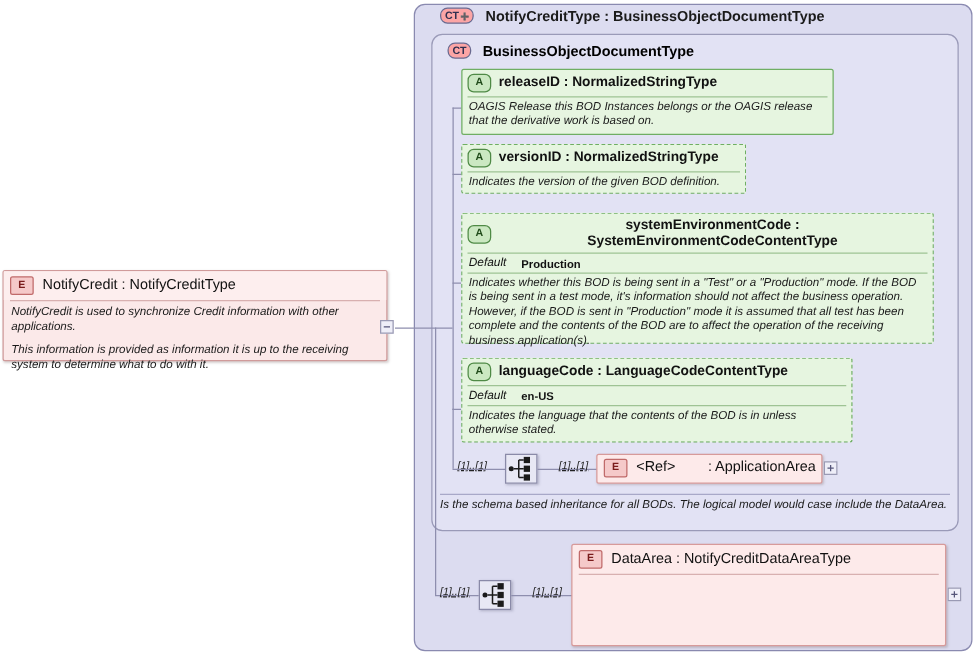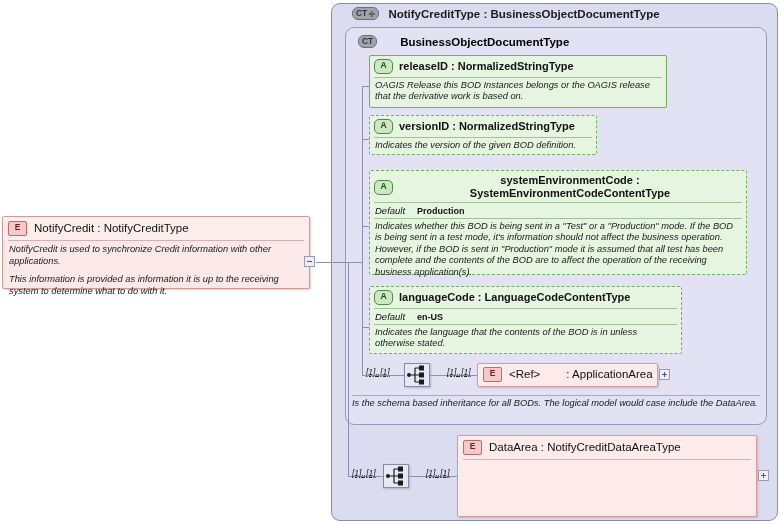--- a/index.html
+++ b/index.html
@@ -24,21 +24,21 @@
   }
   #ct-title{
     left:352px;top:5px;width:400px;height:18px;
     font-size:11.5px;font-weight:bold;color:#1a1a1a;
     line-height:18px;white-space:nowrap;
   }
   .badge{
     display:inline-block;
     border:1.3px solid #6a6a90;
     border-radius:6px;
-    background:#a3a3a3;
+    background:#fca5a5;
     font-size:8.5px;font-weight:bold;
     color:#303050;
     padding:0 3px;
     line-height:11px;
     height:11px;
     vertical-align:2px;
     letter-spacing:-0.2px;
   }
   .badge.plus:after{content:"\2795";font-size:6px;margin-left:1px;}
 
@@ -183,21 +183,21 @@
 
 <div class="abs" id="ct-title">
   <span class="badge plus">CT</span>
   <span style="margin-left:6px;">NotifyCreditType : BusinessObjectDocumentType</span>
 </div>
 
 <div class="abs" id="base-frame"></div>
 
 <div class="abs" id="base-title">
   <span class="badge">CT</span>
-  <span style="margin-left:20px;">BusinessObjectDocumentType</span>
+  <span style="margin-left:6px;">BusinessObjectDocumentType</span>
 </div>
 
 <div class="abs line vline" style="left:362px;top:86px;height:242px;"></div>
 <div class="abs line hline" style="left:362px;top:86px;width:7px;"></div>
 <div class="abs line hline" style="left:362px;top:139px;width:7px;"></div>
 <div class="abs line hline" style="left:362px;top:226px;width:7px;"></div>
 <div class="abs line hline" style="left:362px;top:327px;width:7px;"></div>
 <div class="abs line vline" style="left:362px;top:327px;height:48px;"></div>
 <div class="abs line hline" style="left:316px;top:262px;width:46px;"></div>
 

